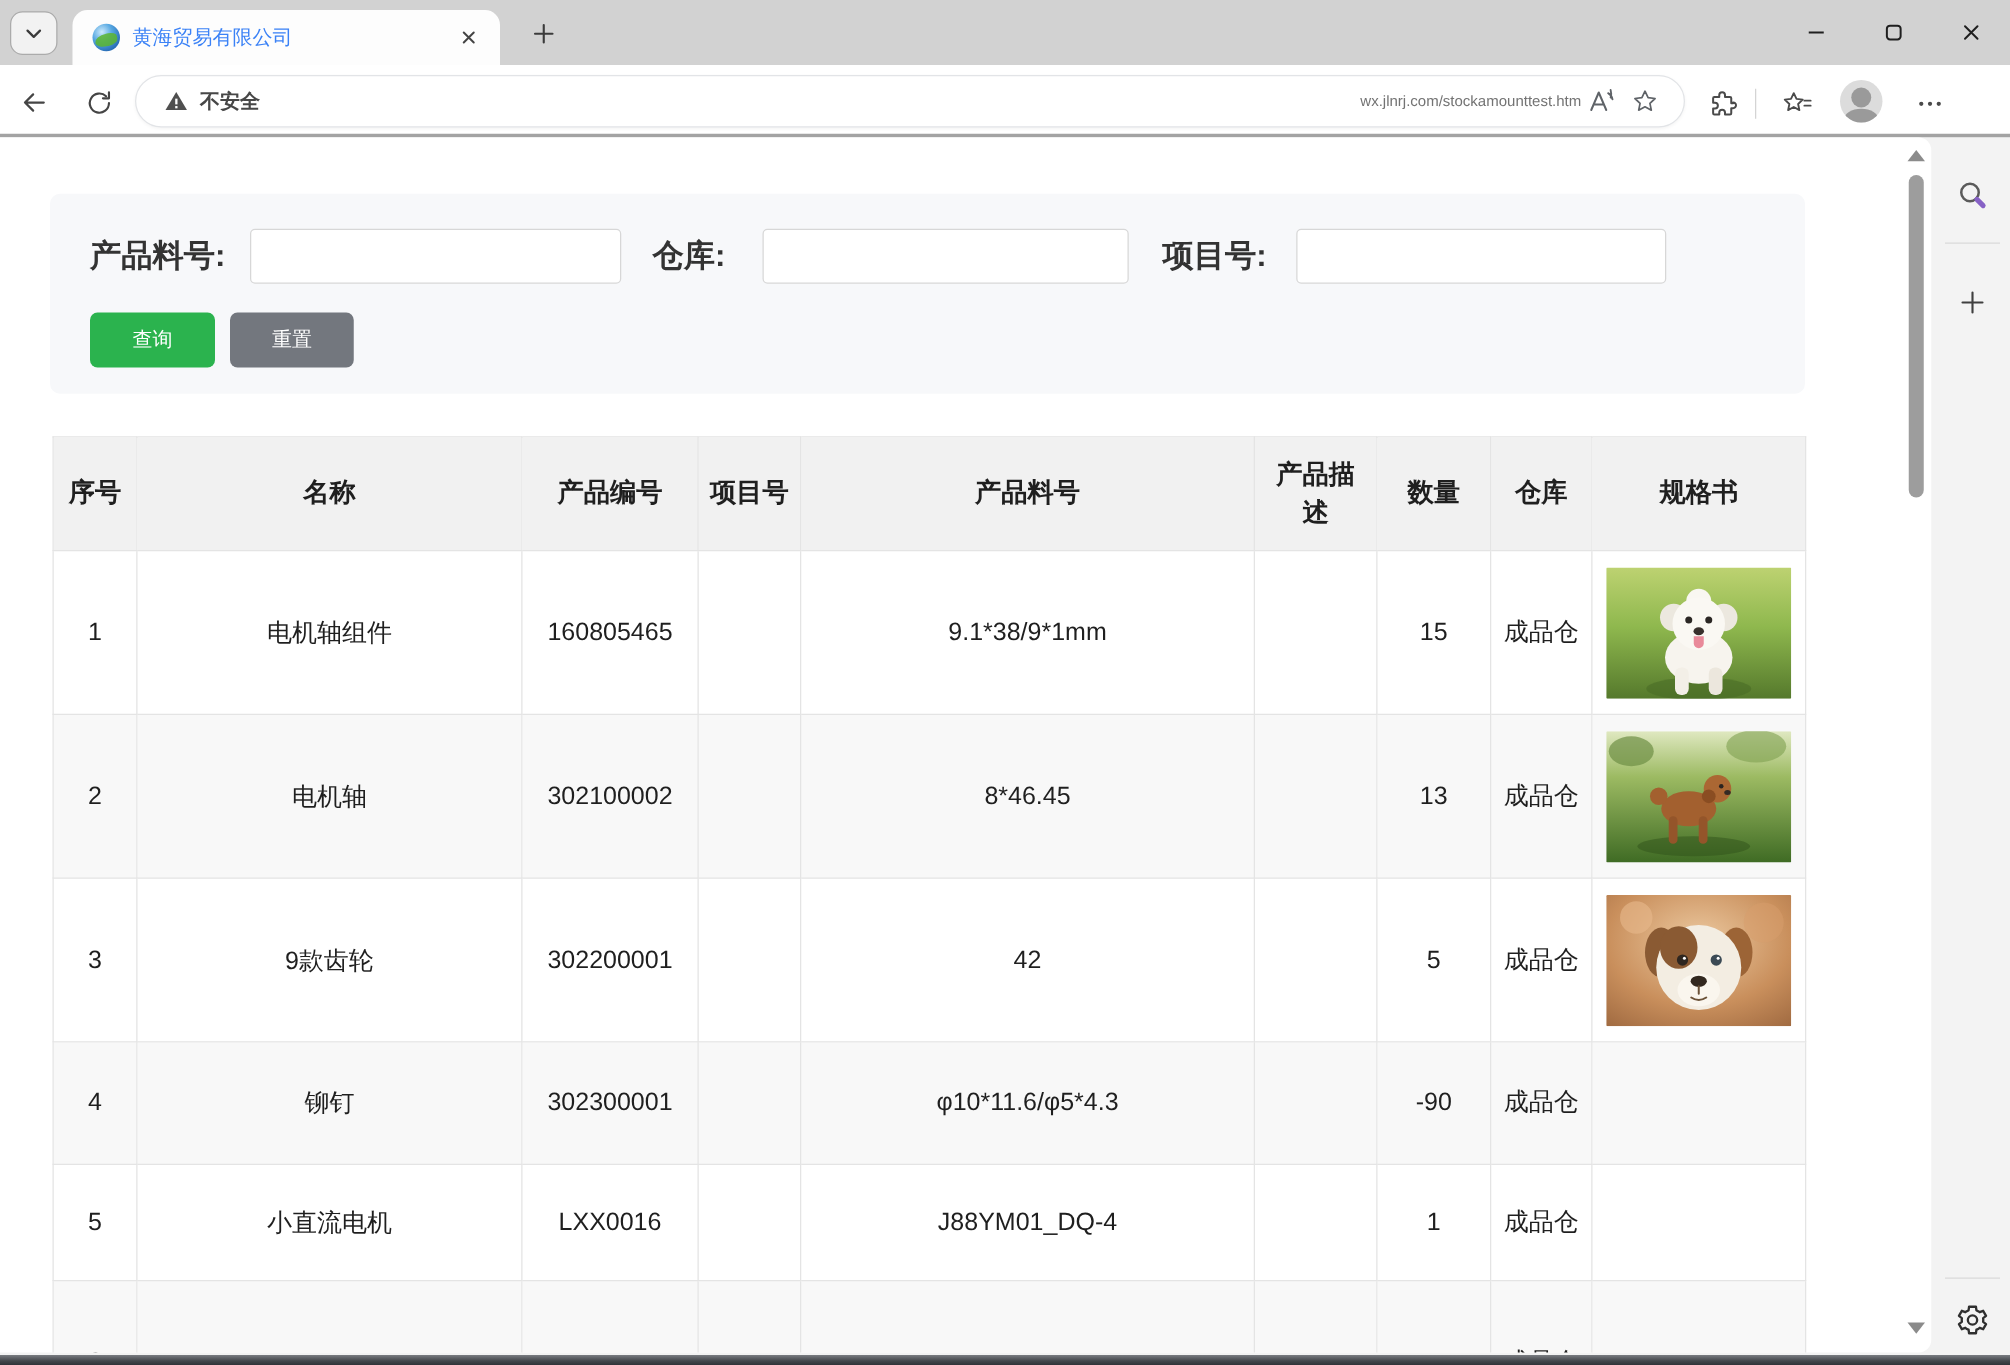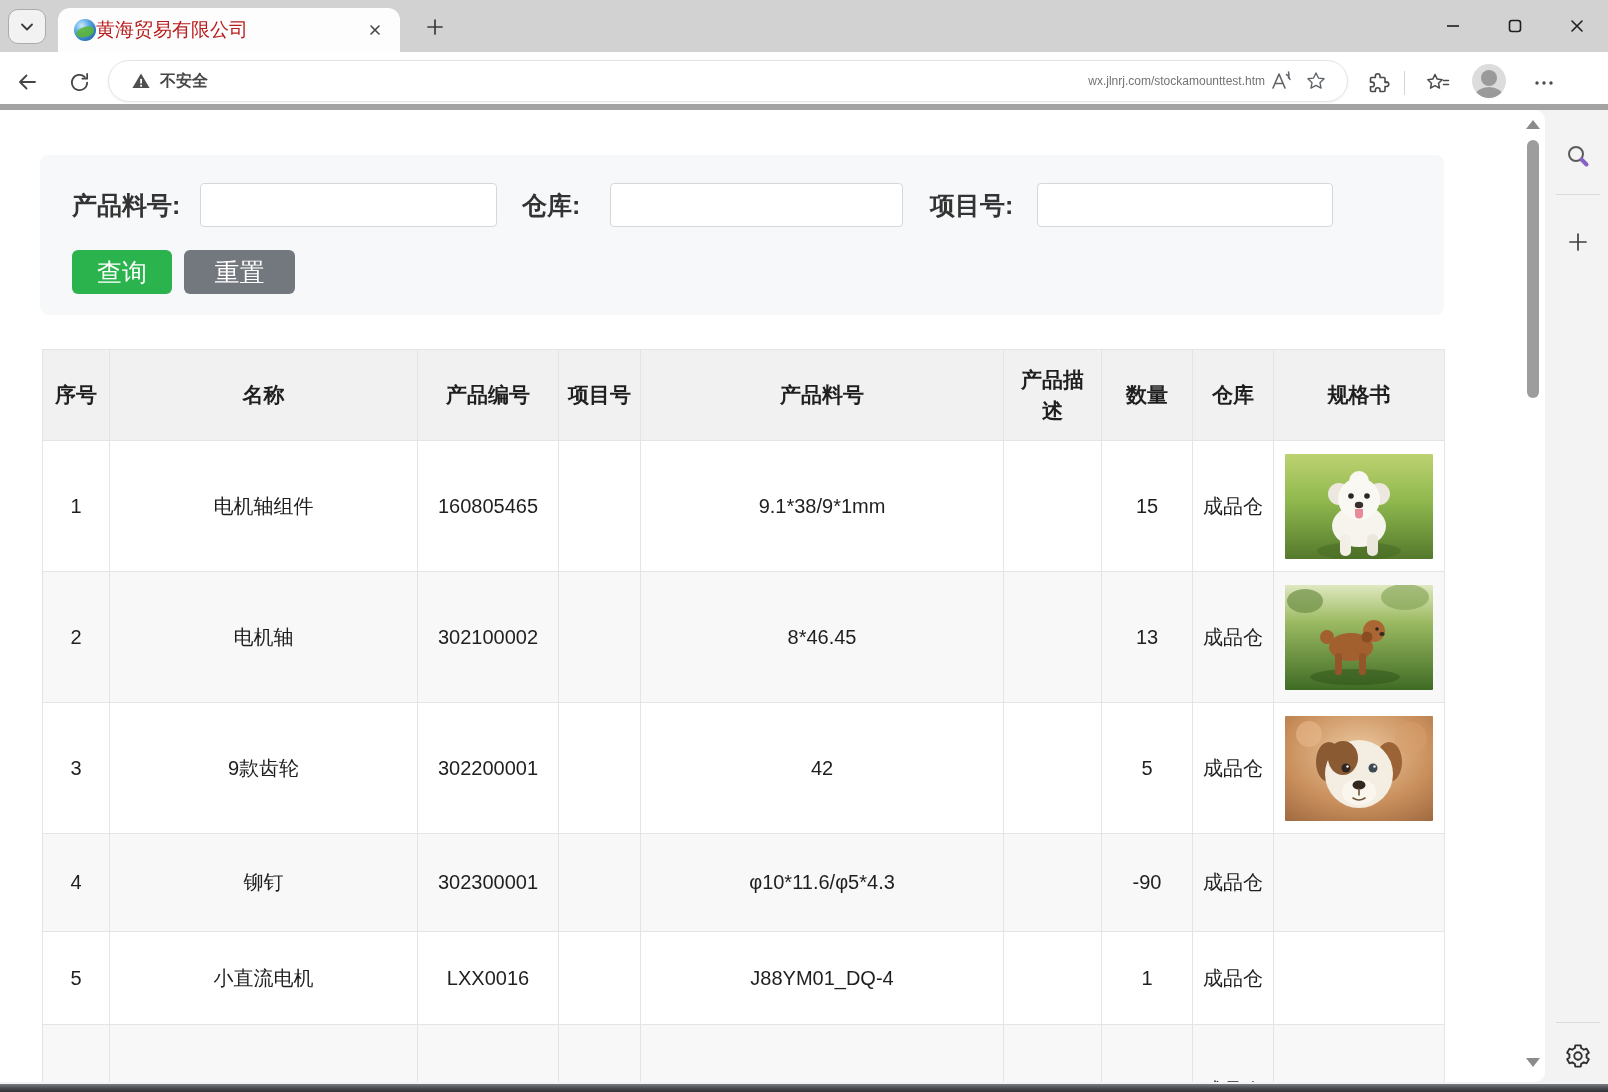--- a/index.html
+++ b/index.html
@@ -9,28 +9,28 @@
   
   .tabbar { position:absolute; left:0; top:0; width:1608px; height:52px; background:#d2d2d2; }
   .tab-chevron-btn { position:absolute; left:8px; top:9px; width:38px; height:35px; background:#f2f2f2;
     border:1px solid #ababab; border-radius:10px; display:flex; align-items:center; justify-content:center; cursor:pointer; }
   .tab { position:absolute; left:58px; top:8px; width:342px; height:44px; background:#fdfdfd;
     border-radius:12px 12px 0 0; display:flex; align-items:center; padding:0 12px 0 16px; }
   .favicon { width:22px; height:22px; border-radius:50%; flex:0 0 auto;
     background:radial-gradient(circle at 34% 30%, #cdeafb 0%, #57a8e2 38%, #2a6fb8 75%, #1d4f8d 100%); position:relative; overflow:hidden; }
   .favicon::after { content:""; position:absolute; left:2px; top:8px; width:18px; height:10px;
     background:#5cb52e; border-radius:60% 40% 50% 50%; opacity:.85; transform:rotate(-12deg); }
-  .tab-title { font-size:19px; color:#b91c1c; flex:1 1 auto; white-space:nowrap; overflow:hidden; }
+  .tab-title { margin-left:10px; font-size:16px; color:#3b82f6; flex:1 1 auto; white-space:nowrap; overflow:hidden; }
   .tab-close { width:26px; height:26px; border-radius:6px; display:flex; align-items:center; justify-content:center; cursor:pointer; }
   .newtab { position:absolute; left:418px; top:13px; width:34px; height:28px; display:flex; align-items:center; justify-content:center; cursor:pointer; }
   .win-controls { position:absolute; right:0; top:0; height:52px; display:flex; }
   .win-btn { width:62px; height:52px; display:flex; align-items:center; justify-content:center; cursor:pointer; }
 
   
-  .toolbar { position:absolute; left:0; top:52px; width:1608px; height:58px; background:#fff; border-bottom:6px solid #a3a3a3; }
+  .toolbar { position:absolute; left:0; top:52px; width:1608px; height:58px; background:#fff; border-bottom:3px solid #a3a3a3; }
   .nav-btn { position:absolute; top:16px; width:30px; height:28px; display:flex; align-items:center; justify-content:center; cursor:pointer; }
   .urlbar { position:absolute; left:108px; top:8px; width:1240px; height:42px; border:1px solid #e2e4e7; border-radius:21px;
     background:#fff; box-shadow:0 1px 3px rgba(0,0,0,.05); display:flex; align-items:center; padding:0 14px 0 22px; }
   .sec-label { font-size:16px; font-weight:bold; color:#474747; margin:0 14px 0 9px; white-space:nowrap; }
   .url-text { font-size:12px; color:#737373; flex:1 1 auto; white-space:nowrap; overflow:hidden;text-align:right; }
   .pill-icon { width:34px; height:30px; display:flex; align-items:center; justify-content:center; cursor:pointer; border-radius:6px; }
   .tb-icon { position:absolute; top:17px; width:32px; height:28px; display:flex; align-items:center; justify-content:center; cursor:pointer; }
   .tb-divider { position:absolute; left:1404px; top:19px; width:1px; height:24px; background:#d4d4d4; }
   .avatar { position:absolute; left:1472px; top:12px; width:34px; height:34px; border-radius:50%; background:#dcdcdc;
     overflow:hidden; cursor:pointer; }
@@ -50,24 +50,24 @@
   
   .sidebar { position:absolute; left:1548px; top:0; width:60px; height:972px; }
   .side-icon { position:absolute; left:14px; width:32px; height:32px; display:flex; align-items:center; justify-content:center; cursor:pointer; }
   .side-divider { position:absolute; left:8px; width:44px; height:1px; background:#dadada; }
 
   
   .filter-panel { position:absolute; left:40px; top:45px; width:1404px; height:160px; background:#f7f8fa; border-radius:8px; }
   .f-label { position:absolute; top:28px; height:44px; line-height:44px; font-size:25px; font-weight:600; color:#333; }
   .f-input { position:absolute; top:28px; height:44px; background:#fff; border:1px solid #d7d7d7; border-radius:4px;
     font-size:18px; padding:0 10px; color:#333; outline:none; }
-  .btn { position:absolute; top:95px; height:44px; border:none; border-radius:6px; color:#fff; font-size:25px;
+  .btn { position:absolute; top:95px; height:44px; border:none; border-radius:6px; color:#fff; font-size:16px;
     font-family:Liberation Sans, sans-serif; cursor:pointer; }
   .btn-query { left:32px; width:100px; background:#2bb34e; }
-  .btn-reset { left:144px; width:111px; background:#73777e; }
+  .btn-reset { left:144px; width:99px; background:#73777e; }
 
   
   table.stock { position:absolute; left:42px; top:239px; width:1402px; border-collapse:collapse; table-layout:fixed; }
   table.stock th, table.stock td { border:1px solid #e4e4e4; text-align:center; vertical-align:middle;
     font-size:20px; color:#1f1f1f; padding:0 8px; overflow:hidden; }
   table.stock th { background:#f1f1f1; font-size:21px; font-weight:bold; height:91px; line-height:1.5; }
   th.c-seq { padding:0 14px; }  th.c-proj { padding:0 11px; } th.c-desc { padding:0 8px; }
   td.wh { padding:0 12px; line-height:1.55; }
   tr.r-tall { height:131px; } tr.r4 { height:98px; } tr.r5 { height:93px; }
   tbody tr:nth-child(even) { background:#f8f8f8; }

